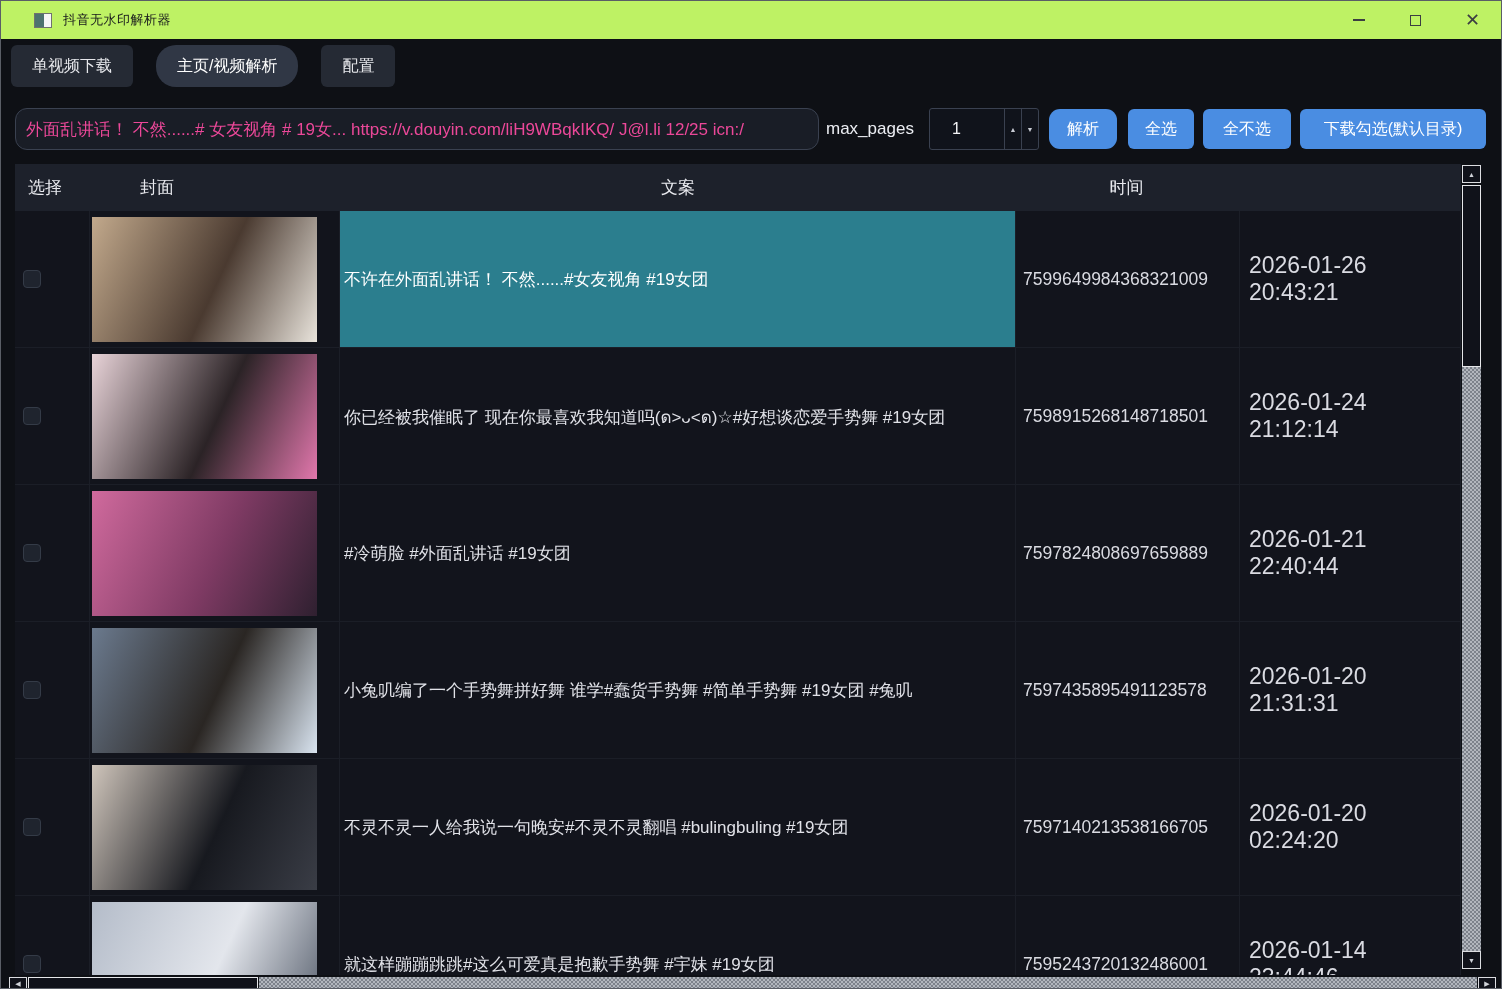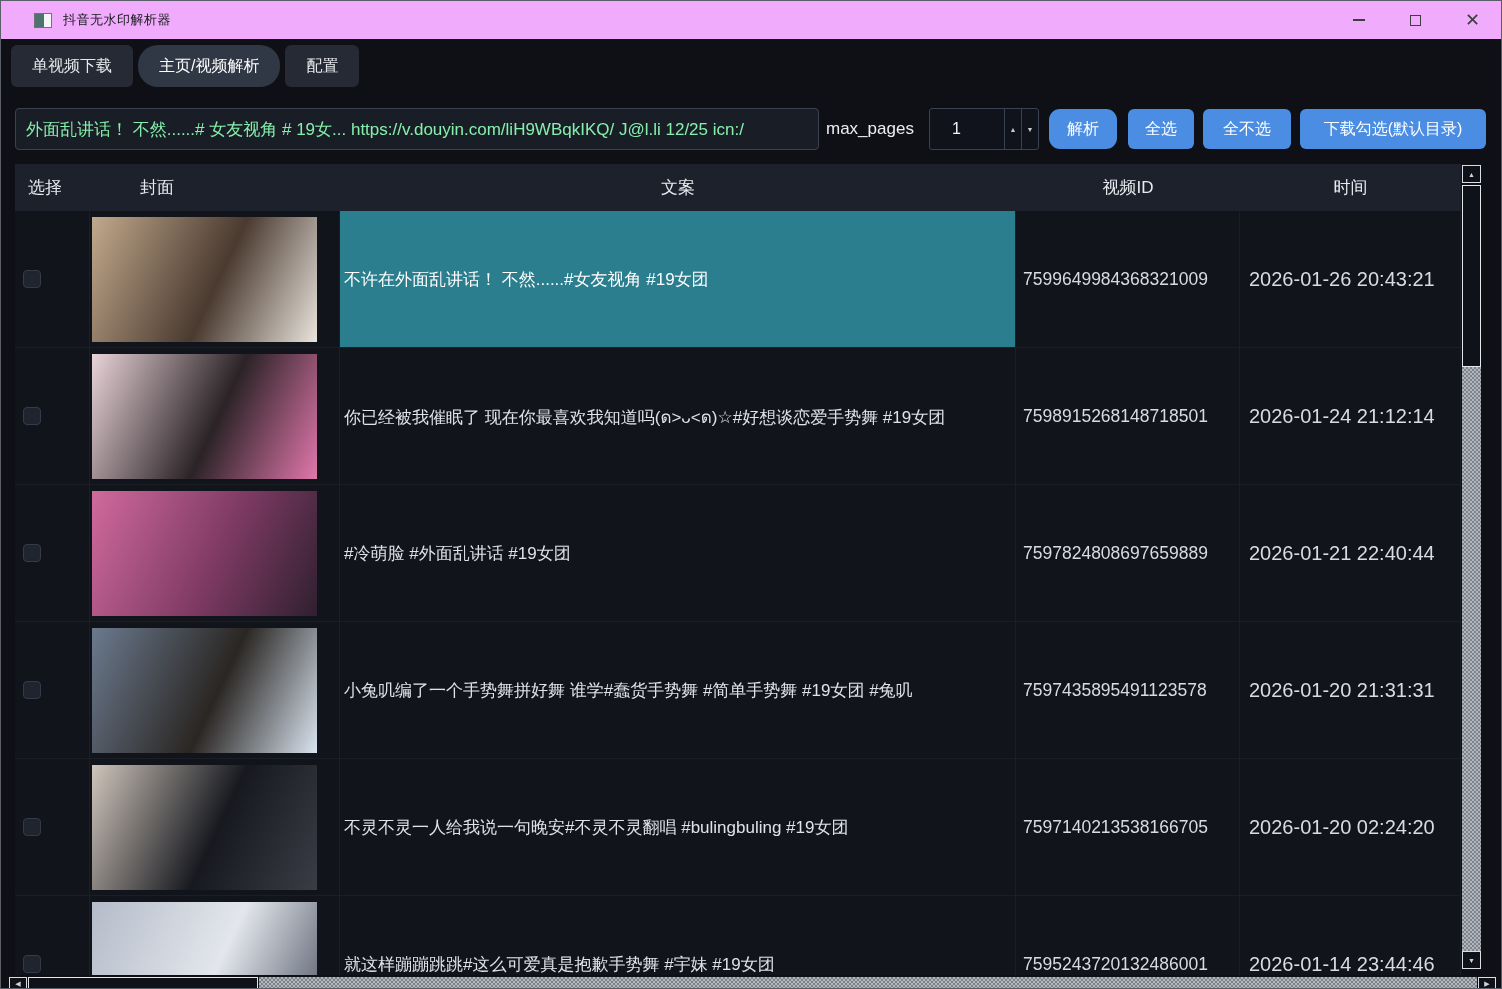--- a/index.html
+++ b/index.html
@@ -7,47 +7,47 @@
   body { font-family:"Liberation Sans","DejaVu Sans",sans-serif; }
 
   .window {
     position:relative; width:1502px; height:989px;
     background:#0e1015; border:1px solid #5a5e66; overflow:hidden;
   }
 
   
   .titlebar {
     position:absolute; left:0; top:0; width:100%; height:38px;
-    background:#f0abfc; display:flex; align-items:center; color:#17181c;justify-content:flex-end;
+    background:#bef264; display:flex; align-items:center; color:#17181c;justify-content:flex-end;
   }
   .title-icon {
     width:18px; height:15px; margin-left:33px; border:1px solid #6f726f;
     background:linear-gradient(90deg,#4d736e 0 58%, #f6f6f6 58% 100%);
   }
   .title-text { margin-left:11px; font-size:13px; letter-spacing:.5px; }
   .win-controls { margin-left:auto; display:flex; height:100%; }
   .win-btn {
     width:57px; height:100%; display:flex; align-items:center; justify-content:center;
     color:#3c3e42; font-size:15px; cursor:default;
   }
   .win-btn.min span { display:block; width:12px; height:1.5px; background:#3c3e42; }
   .win-btn.max span { display:block; width:11px; height:11px; border:1.5px solid #3c3e42; }
   .win-btn.close { font-size:18px; }
 
   
-  .tabs { position:absolute; left:10px; top:44px; display:flex; gap:5px; }
+  .tabs { position:absolute; left:10px; top:44px; display:flex; gap:23px; }
   .tab {
     height:42px; padding:0 21px; display:flex; align-items:center;
     background:#252a34; color:#e7e8ec; font-size:16px; border-radius:6px;
   }
   .tab.active { background:#303745; color:#ffffff;border-radius:20px; }
   .url-input {
     position:absolute; left:14px; top:107px; width:804px; height:42px;
-    background:#191d26; border:1px solid #3a4150; border-radius:4px;
-    color:#86efac; font-size:17px; padding:0 10px;
+    background:#191d26; border:1px solid #3a4150; border-radius:12px;
+    color:#ec4899; font-size:17px; padding:0 10px;
     font-family:"Liberation Sans","DejaVu Sans",sans-serif;
     white-space:nowrap; overflow:hidden;
   }
   .maxpages-label {
     position:absolute; left:825px; top:107px; height:42px; display:flex; align-items:center;
     color:#eceef3; font-size:17px;
   }
   .spinbox {
     position:absolute; left:928px; top:107px; width:110px; height:42px;
     background:#10131b; border:1px solid #3a4150; border-radius:3px;
@@ -92,21 +92,21 @@
     width:18px; height:18px; border-radius:4px;
     background:#1f242e; border:1px solid #343b47;
   }
   .td-cover { width:250px; }
   .cover { width:225px; height:125px; margin-left:2px; }
   .td-caption {
     width:676px; padding-left:4px; color:#e1e2e8; font-size:17px; white-space:nowrap;
   }
   .td-caption.selected { background:var(--teal,#2b7e8e); color:#ffffff; }
   .td-id { width:224px; padding-left:7px; color:#dadbe2; font-size:17.5px; }
-  .td-time { width:221px; padding-left:9px; color:#dadbe2; font-size:20px; }
+  .td-time { width:221px; padding-left:9px; color:#dadbe2; font-size:23px; }
 
   
   .dither {
     background:#9aa0a8;
     background-image:repeating-conic-gradient(#b2b6bd 0 25%, #7d828b 0 50%);
     background-size:4px 4px;
   }
   .sb-btn {
     position:absolute; background:#10121a; border:1px solid #dcdde1;
     display:flex; align-items:center; justify-content:center;
@@ -164,21 +164,20 @@
   </div>
   <button class="btn-blue btn-parse">解析</button>
   <button class="btn-blue btn-selall">全选</button>
   <button class="btn-blue btn-deselall">全不选</button>
   <button class="btn-blue btn-download">下载勾选(默认目录)</button>
 
   <div class="thead">
     <div class="th th-check">选择</div>
     <div class="th th-cover">封面</div>
     <div class="th th-caption">文案</div>
-    <div class="th th-id">视频ID</div>
     <div class="th th-time">时间</div>
   </div>
 
   <div class="tbody" id="tbody">
     <div class="tr">
       <div class="td td-check">
         <span class="checkbox"></span>
       </div>
       <div class="td td-cover">
         <div class="cover" style="background: linear-gradient(115deg, rgb(194, 169, 140), rgb(74, 58, 48) 55%, rgb(233, 228, 220));"></div>

